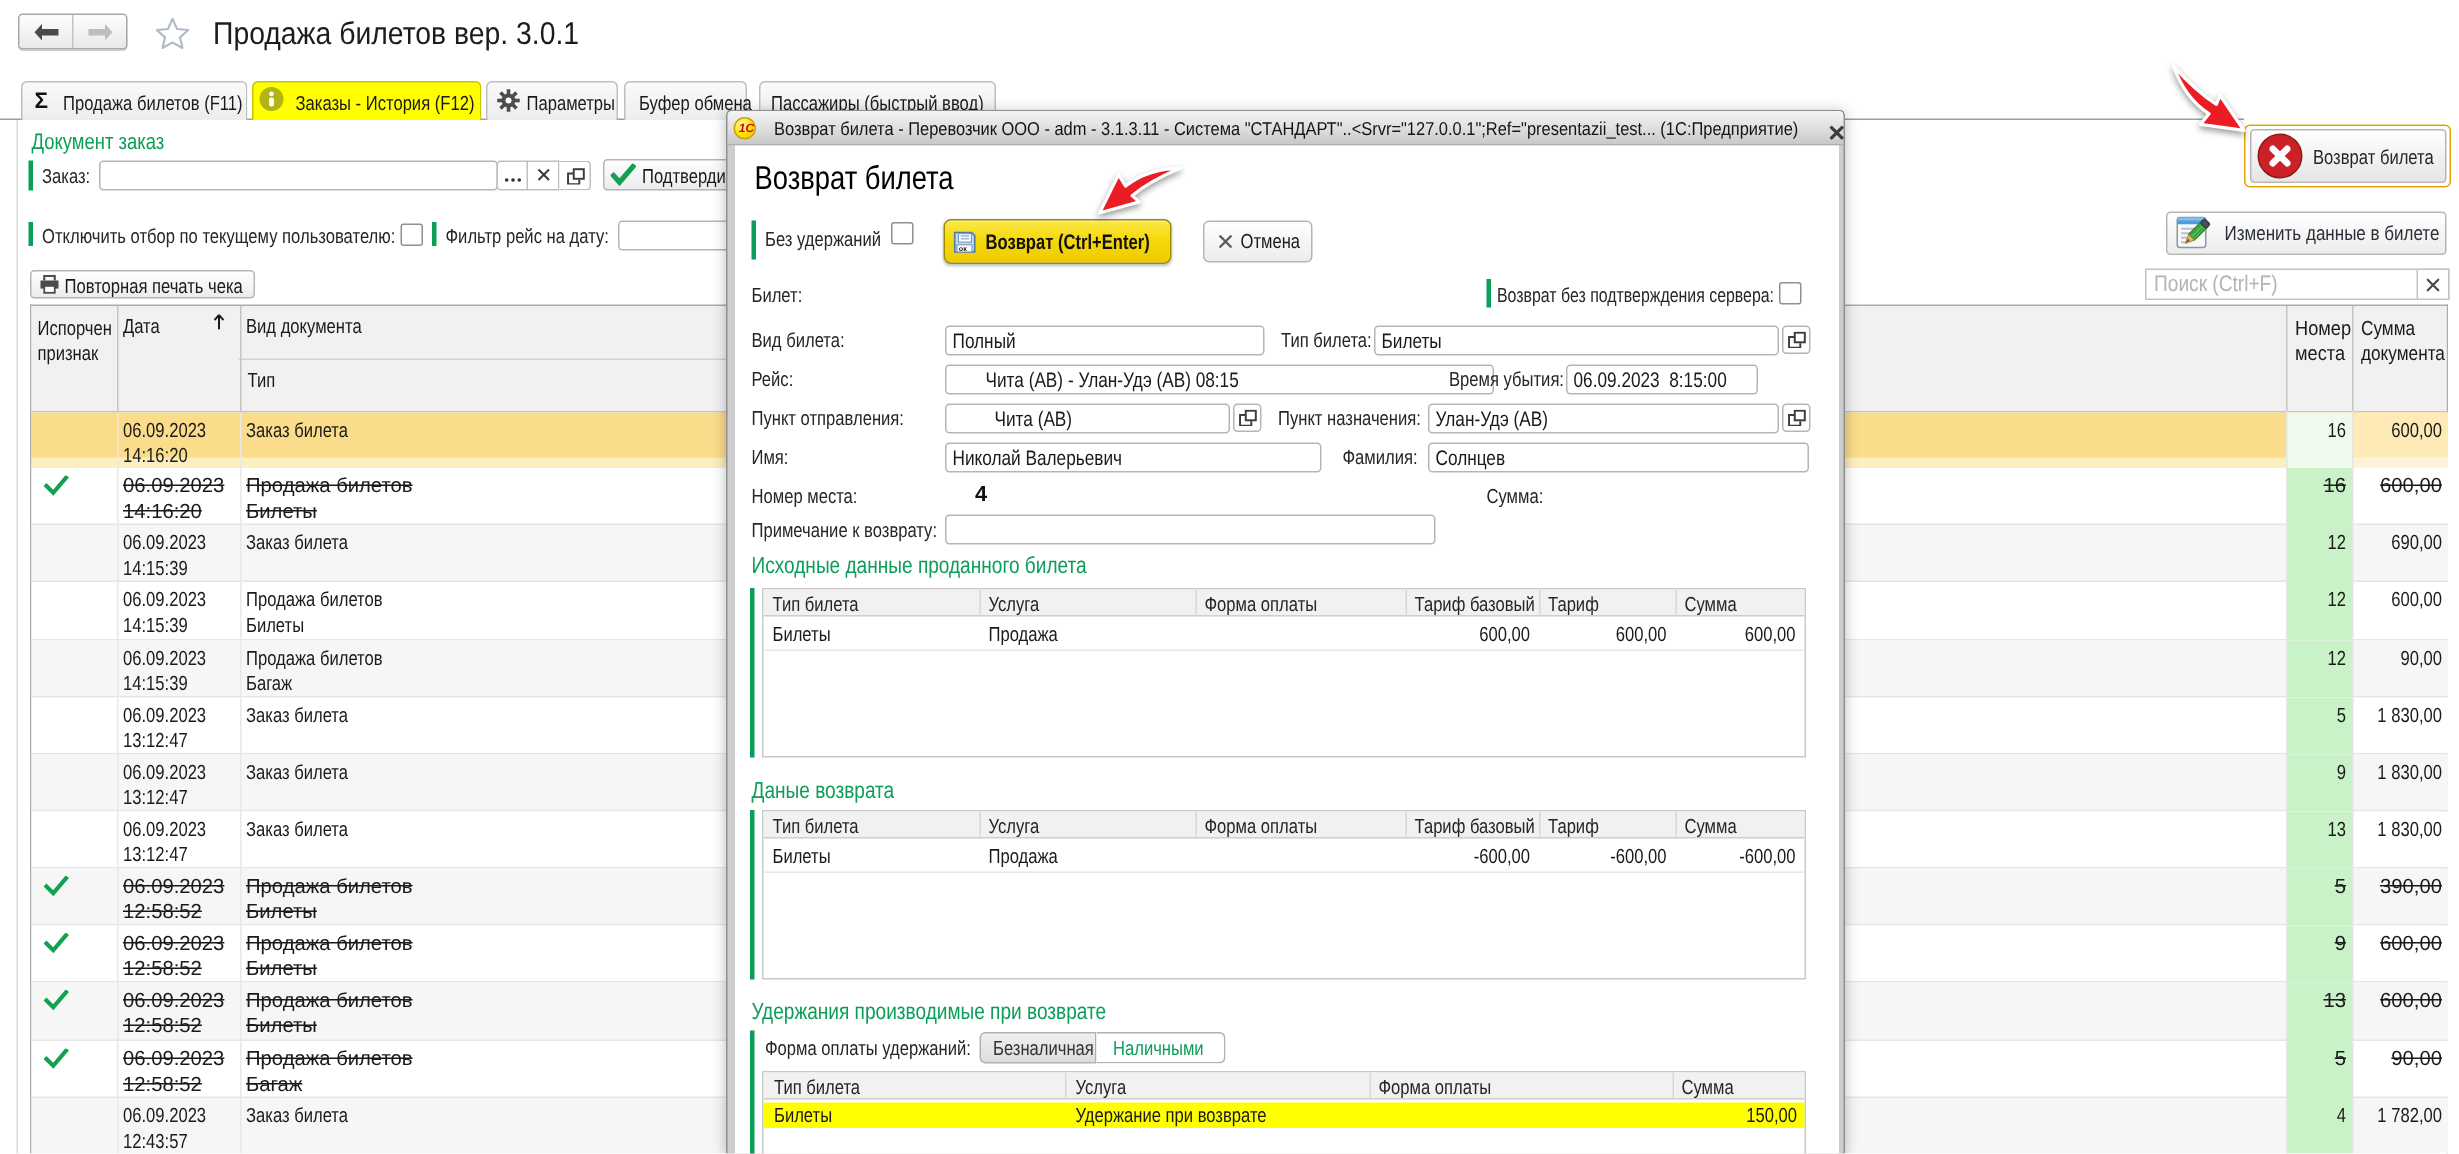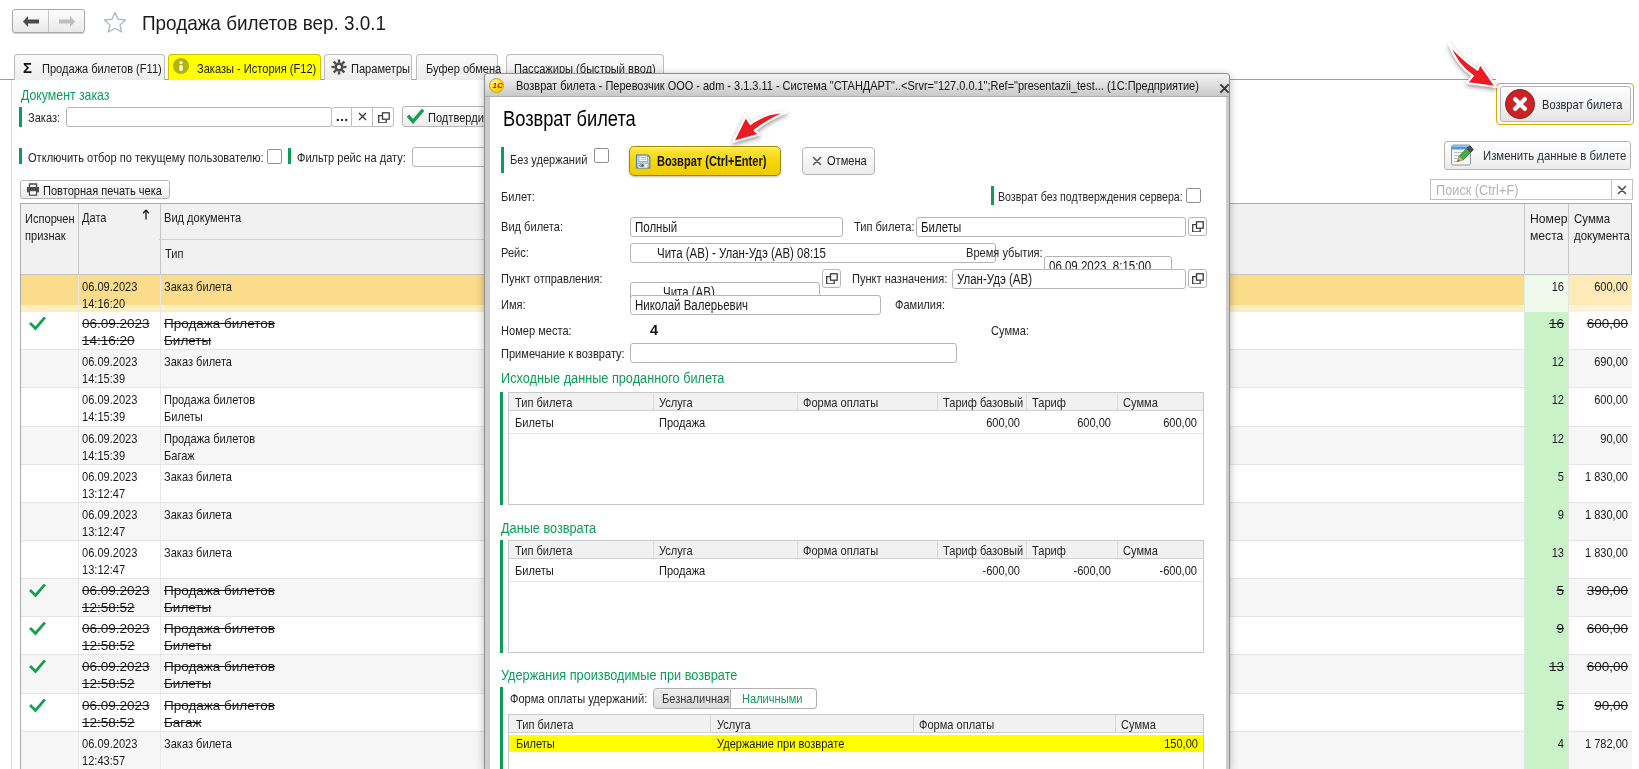--- a/index.html
+++ b/index.html
@@ -325,40 +325,41 @@
   <div class="inp2" style="left:431px;top:143px;width:270px;"><span style="display:inline-block;transform:scaleX(0.82);transform-origin:0 0;">Билеты</span></div>
   <div class="sqb" style="left:703px;top:143px;"></div>
   <svg class="abs" style="left:707px;top:147px;" width="12" height="11" viewBox="0 0 12 11">
       <rect x="4.5" y="0.8" width="6.7" height="6.4" fill="none" stroke="#3c3c3c" stroke-width="1.3"></rect>
       <path d="M4.5 3.6 L0.7 3.6 L0.7 10.8 L8.2 10.8 L8.2 7.9" fill="none" stroke="#3c3c3c" stroke-width="1.3"></path>
     </svg>
 
   <div class="lbl2 tx" style="left:16px;top:171px;">Рейс:</div>
   <div class="inp2" style="left:145px;top:169px;width:366px;padding-left:26px;"><span style="display:inline-block;transform:scaleX(0.82);transform-origin:0 0;">Чита (АВ) - Улан-Удэ (АВ) 08:15</span></div>
   <div class="lbl2 tx" style="left:481px;top:171px;">Время убытия:</div>
-  <div class="inp2" style="left:559px;top:182px;width:128px;"><span style="display:inline-block;transform:scaleX(0.82);transform-origin:0 0;">06.09.2023&nbsp; 8:15:00</span></div>
+  <div class="inp2" style="left:559px;top:169px;width:128px;"><span style="display:inline-block;transform:scaleX(0.82);transform-origin:0 0;">06.09.2023&nbsp; 8:15:00</span></div>
 
   <div class="lbl2 tx" style="left:16px;top:197px;">Пункт отправления:</div>
-  <div class="inp2" style="left:145px;top:208px;width:190px;padding-left:32px;"><span style="display:inline-block;transform:scaleX(0.82);transform-origin:0 0;">Чита (АВ)</span></div>
+  <div class="inp2" style="left:145px;top:195px;width:190px;padding-left:32px;"><span style="display:inline-block;transform:scaleX(0.82);transform-origin:0 0;">Чита (АВ)</span></div>
   <div class="sqb" style="left:337px;top:195px;"></div>
   <svg class="abs" style="left:341px;top:199px;" width="12" height="11" viewBox="0 0 12 11">
       <rect x="4.5" y="0.8" width="6.7" height="6.4" fill="none" stroke="#3c3c3c" stroke-width="1.3"></rect>
       <path d="M4.5 3.6 L0.7 3.6 L0.7 10.8 L8.2 10.8 L8.2 7.9" fill="none" stroke="#3c3c3c" stroke-width="1.3"></path>
     </svg>
   <div class="lbl2 tx" style="left:367px;top:197px;">Пункт назначения:</div>
   <div class="inp2" style="left:467px;top:195px;width:234px;"><span style="display:inline-block;transform:scaleX(0.82);transform-origin:0 0;">Улан-Удэ (АВ)</span></div>
   <div class="sqb" style="left:703px;top:195px;"></div>
   <svg class="abs" style="left:707px;top:199px;" width="12" height="11" viewBox="0 0 12 11">
       <rect x="4.5" y="0.8" width="6.7" height="6.4" fill="none" stroke="#3c3c3c" stroke-width="1.3"></rect>
       <path d="M4.5 3.6 L0.7 3.6 L0.7 10.8 L8.2 10.8 L8.2 7.9" fill="none" stroke="#3c3c3c" stroke-width="1.3"></path>
     </svg>
 
   <div class="lbl2 tx" style="left:16px;top:223px;">Имя:</div>
   <div class="inp2" style="left:145px;top:221px;width:251px;"><span style="display:inline-block;transform:scaleX(0.82);transform-origin:0 0;">Николай Валерьевич</span></div>
   <div class="lbl2 tx" style="left:410px;top:223px;">Фамилия:</div>
+  <div class="inp2" style="left:467px;top:221px;width:254px;"><span style="display:inline-block;transform:scaleX(0.82);transform-origin:0 0;">Солнцев</span></div>
 
   <div class="lbl2 tx" style="left:16px;top:249px;">Номер места:</div>
   <div class="abs" style="left:165px;top:248px;font-size:14.5px;font-weight:bold;color:#111;">4</div>
   <div class="lbl2 tx" style="left:506px;top:249px;">Сумма:</div>
 
   <div class="lbl2 tx" style="left:16px;top:272px;">Примечание к возврату:</div>
   <div class="inp2" style="left:145px;top:269px;width:327px;"></div>
 
   <div class="gtxt tx" style="left:16px;top:295px;font-size:15.5px;">Исходные данные проданного билета</div>
   <div class="abs" style="left:15px;top:318px;width:3px;height:113px;background:#0c9e58;"></div>

